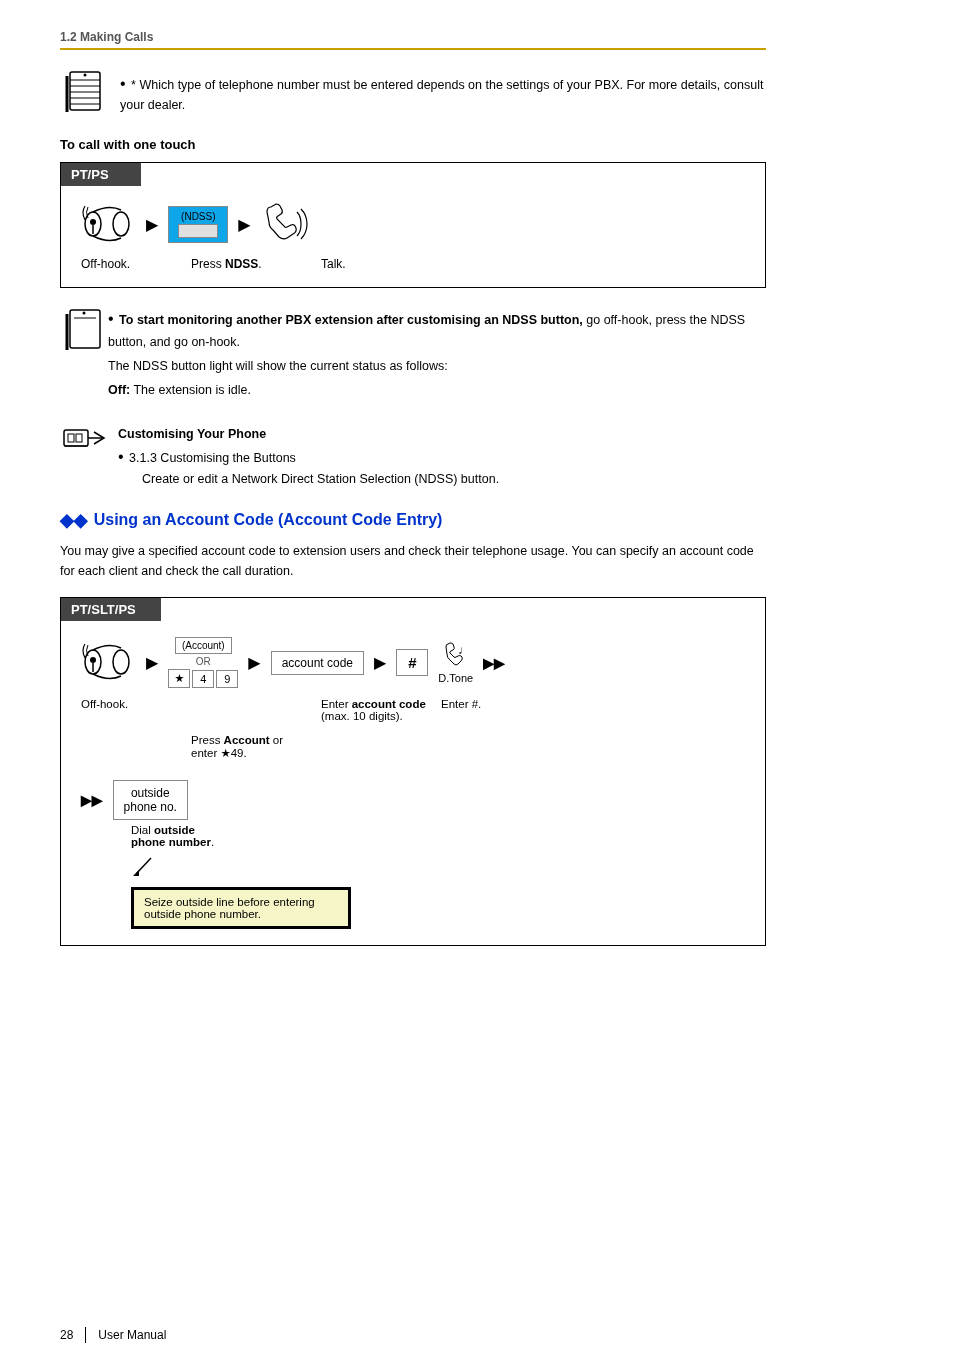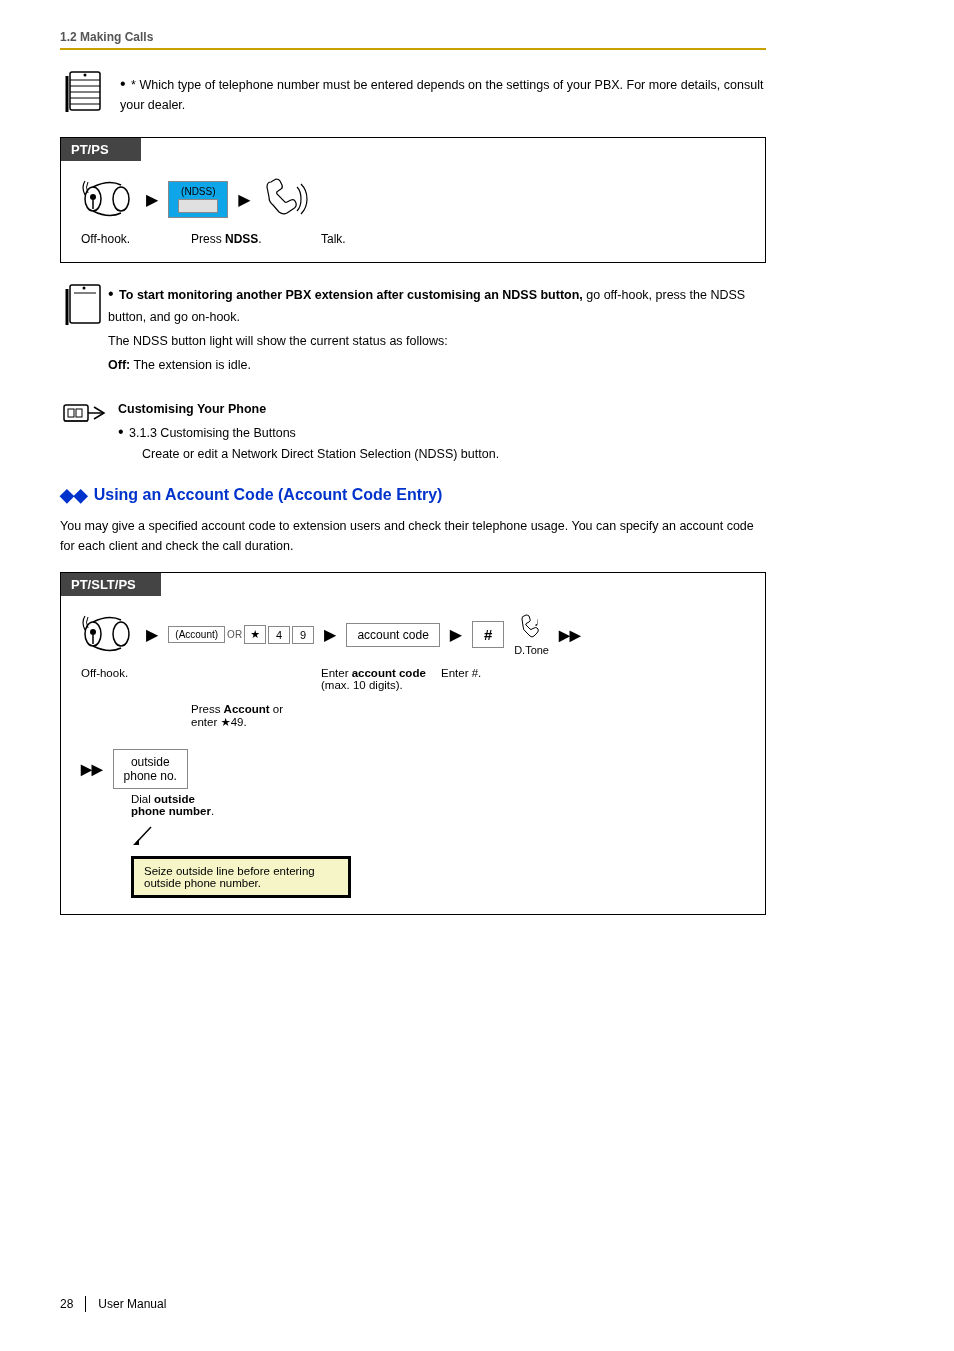--- a/index.html
+++ b/index.html
@@ -184,20 +184,21 @@
 
     
     .dbl-arrow {
       font-size: 14px;
       font-weight: bold;
     }
 
     
     .press-group {
       display: flex;
+      flex-direction: column;
       align-items: center;
       gap: 2px;
     }
 
     .account-btn {
       border: 1px solid #888;
       background: #fff;
       font-size: 10px;
       padding: 2px 6px;
       text-align: center;
@@ -248,21 +249,21 @@
     .dtone-group {
       display: flex;
       flex-direction: column;
       align-items: center;
       font-size: 11px;
     }
 
     
     .footer {
       position: absolute;
-      bottom: 39px;
+      bottom: 8px;
       left: 60px;
       right: 60px;
       display: flex;
       align-items: center;
       gap: 12px;
     }
 
     .footer-page {
       font-size: 12px;
     }
@@ -300,20 +301,21 @@
 
         <circle cx="25" cy="7" r="1.5" fill="#000"></circle>
       </svg>
     </div>
     <div class="note-text">
       <span class="bullet">•</span>
       <span>* Which type of telephone number must be entered depends on the settings of your PBX. For more details, consult your dealer.</span>
     </div>
   </div>
 
+  <div class="subsection-title">To call with one touch</div>
 
   <div class="device-box">
     <div class="device-box-header">PT/PS</div>
     <div class="device-box-content">
 
       <div class="flow-row">
 
         <svg width="55" height="45" viewBox="0 0 55 45">
           <ellipse cx="12" cy="22" rx="8" ry="12" stroke="#000" stroke-width="1.5" fill="none"></ellipse>
           <path d="M12 10 Q28 2 40 8" stroke="#000" stroke-width="1.5" fill="none"></path>

